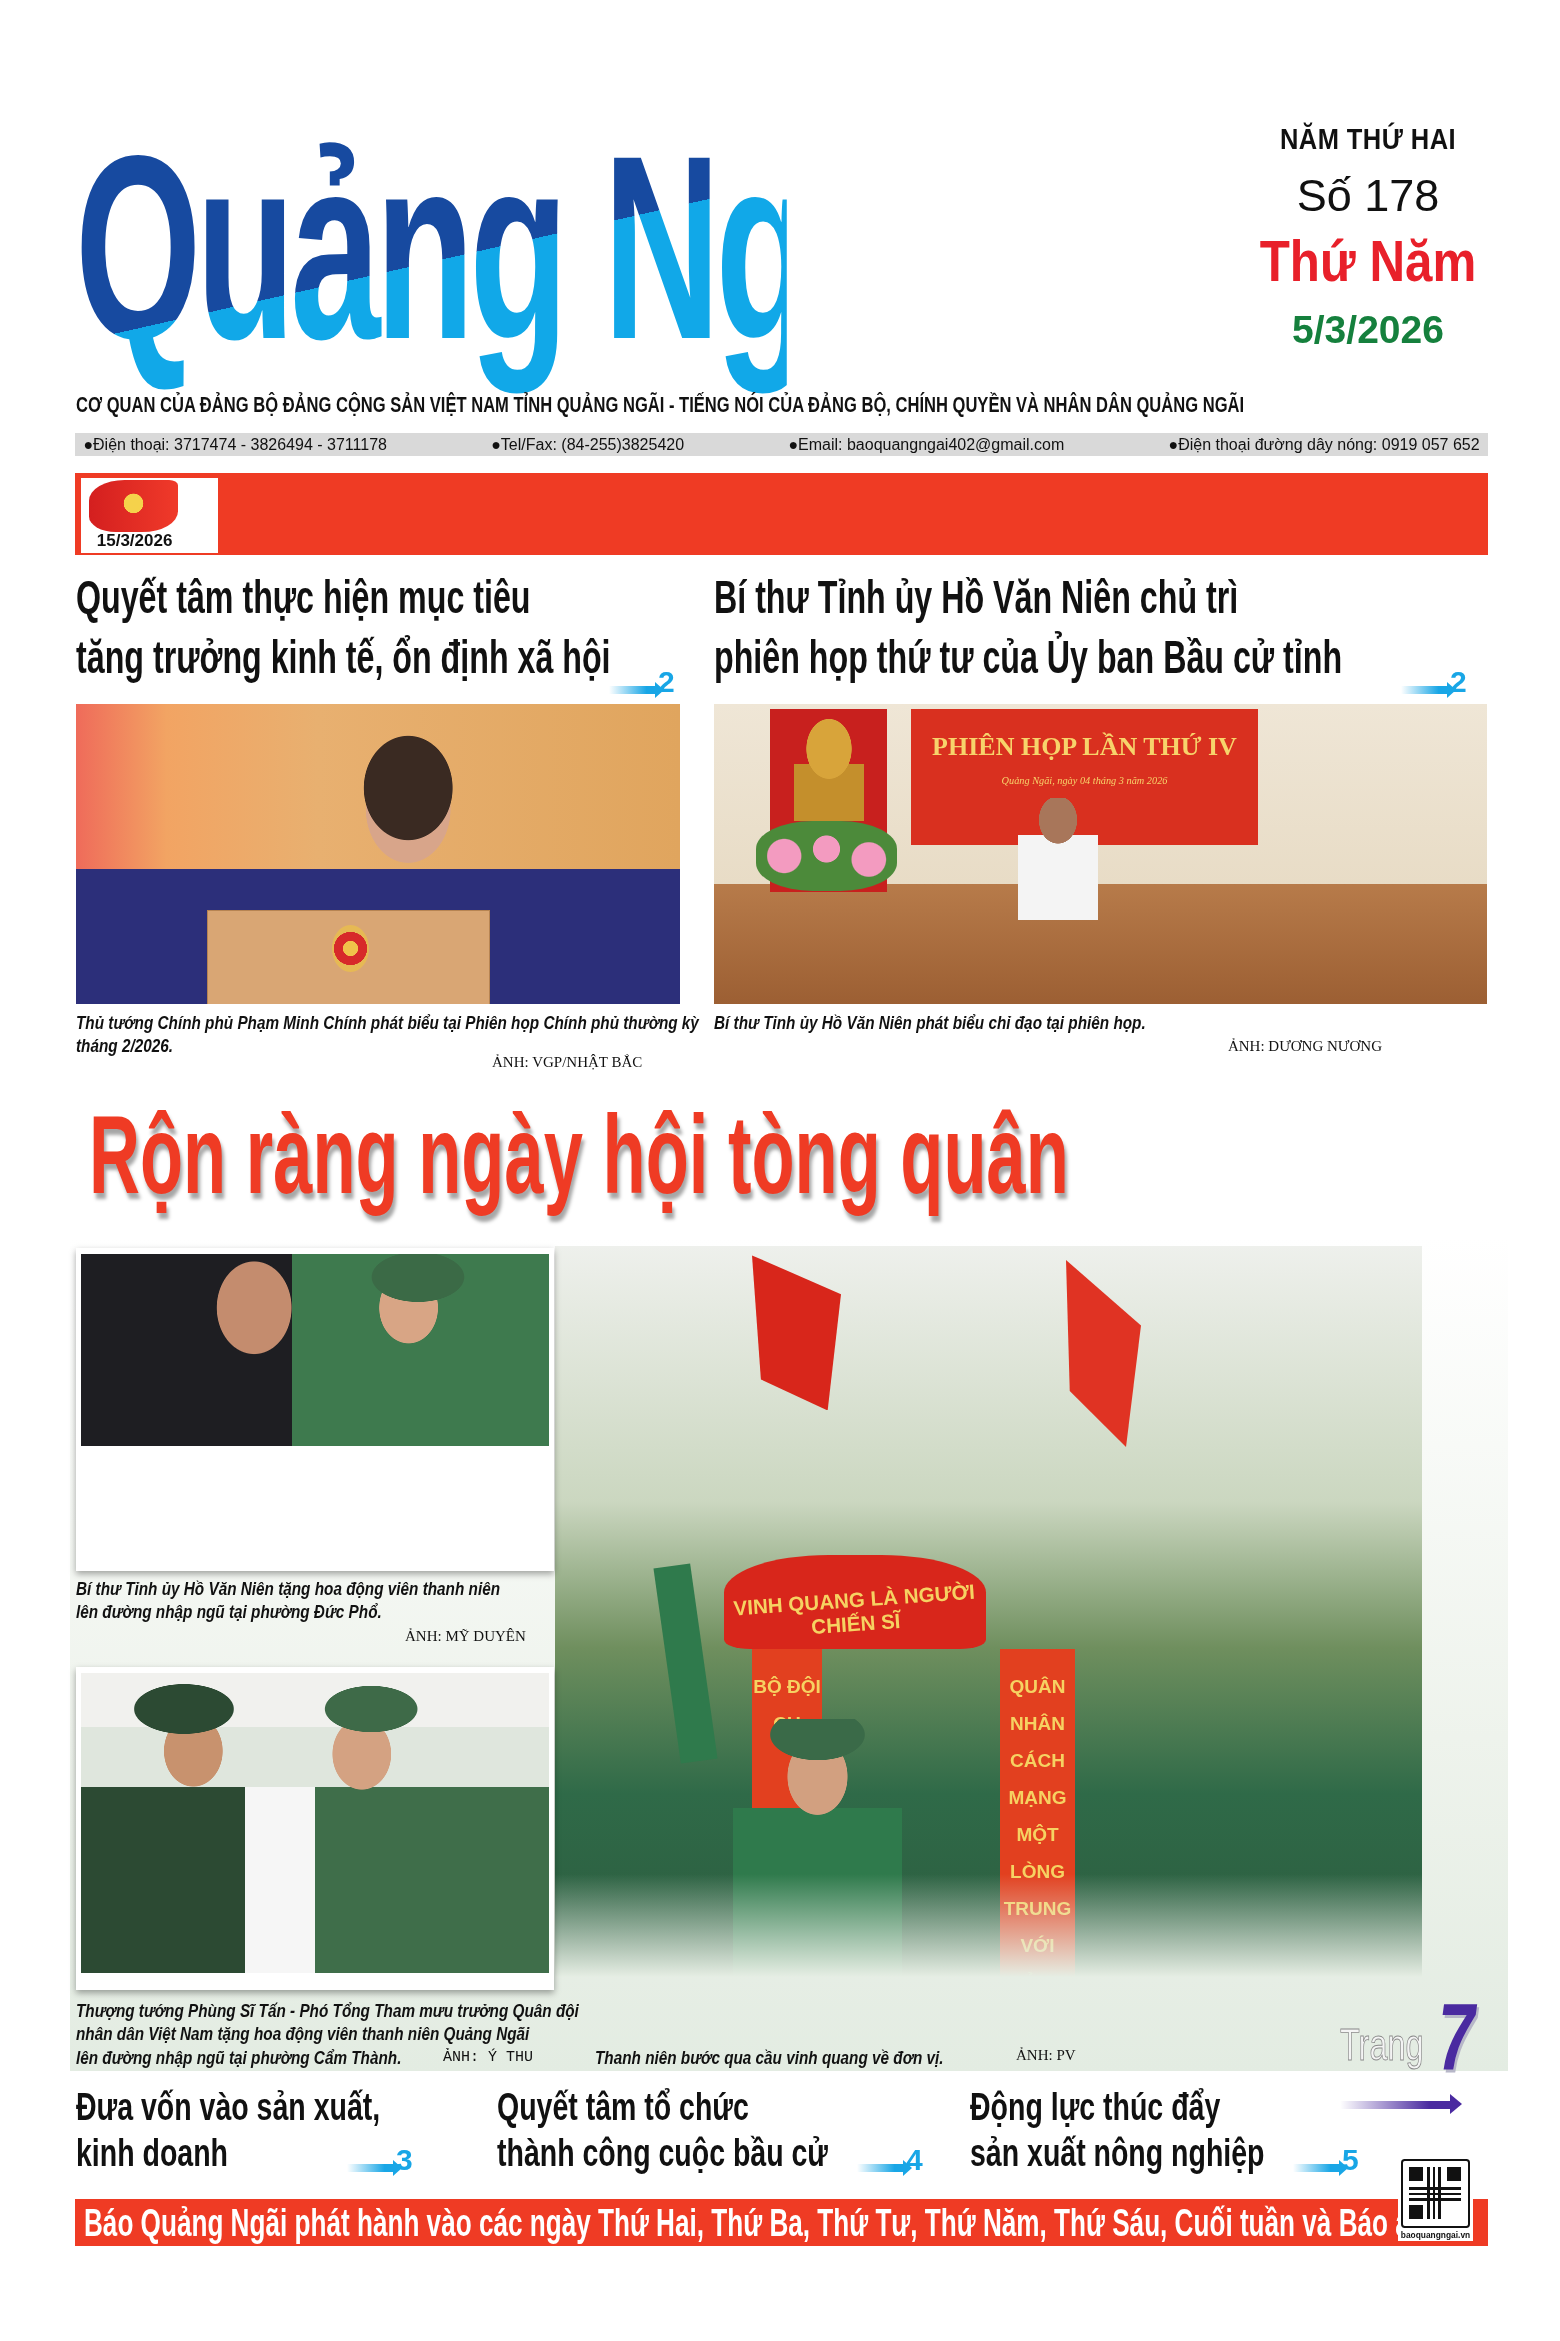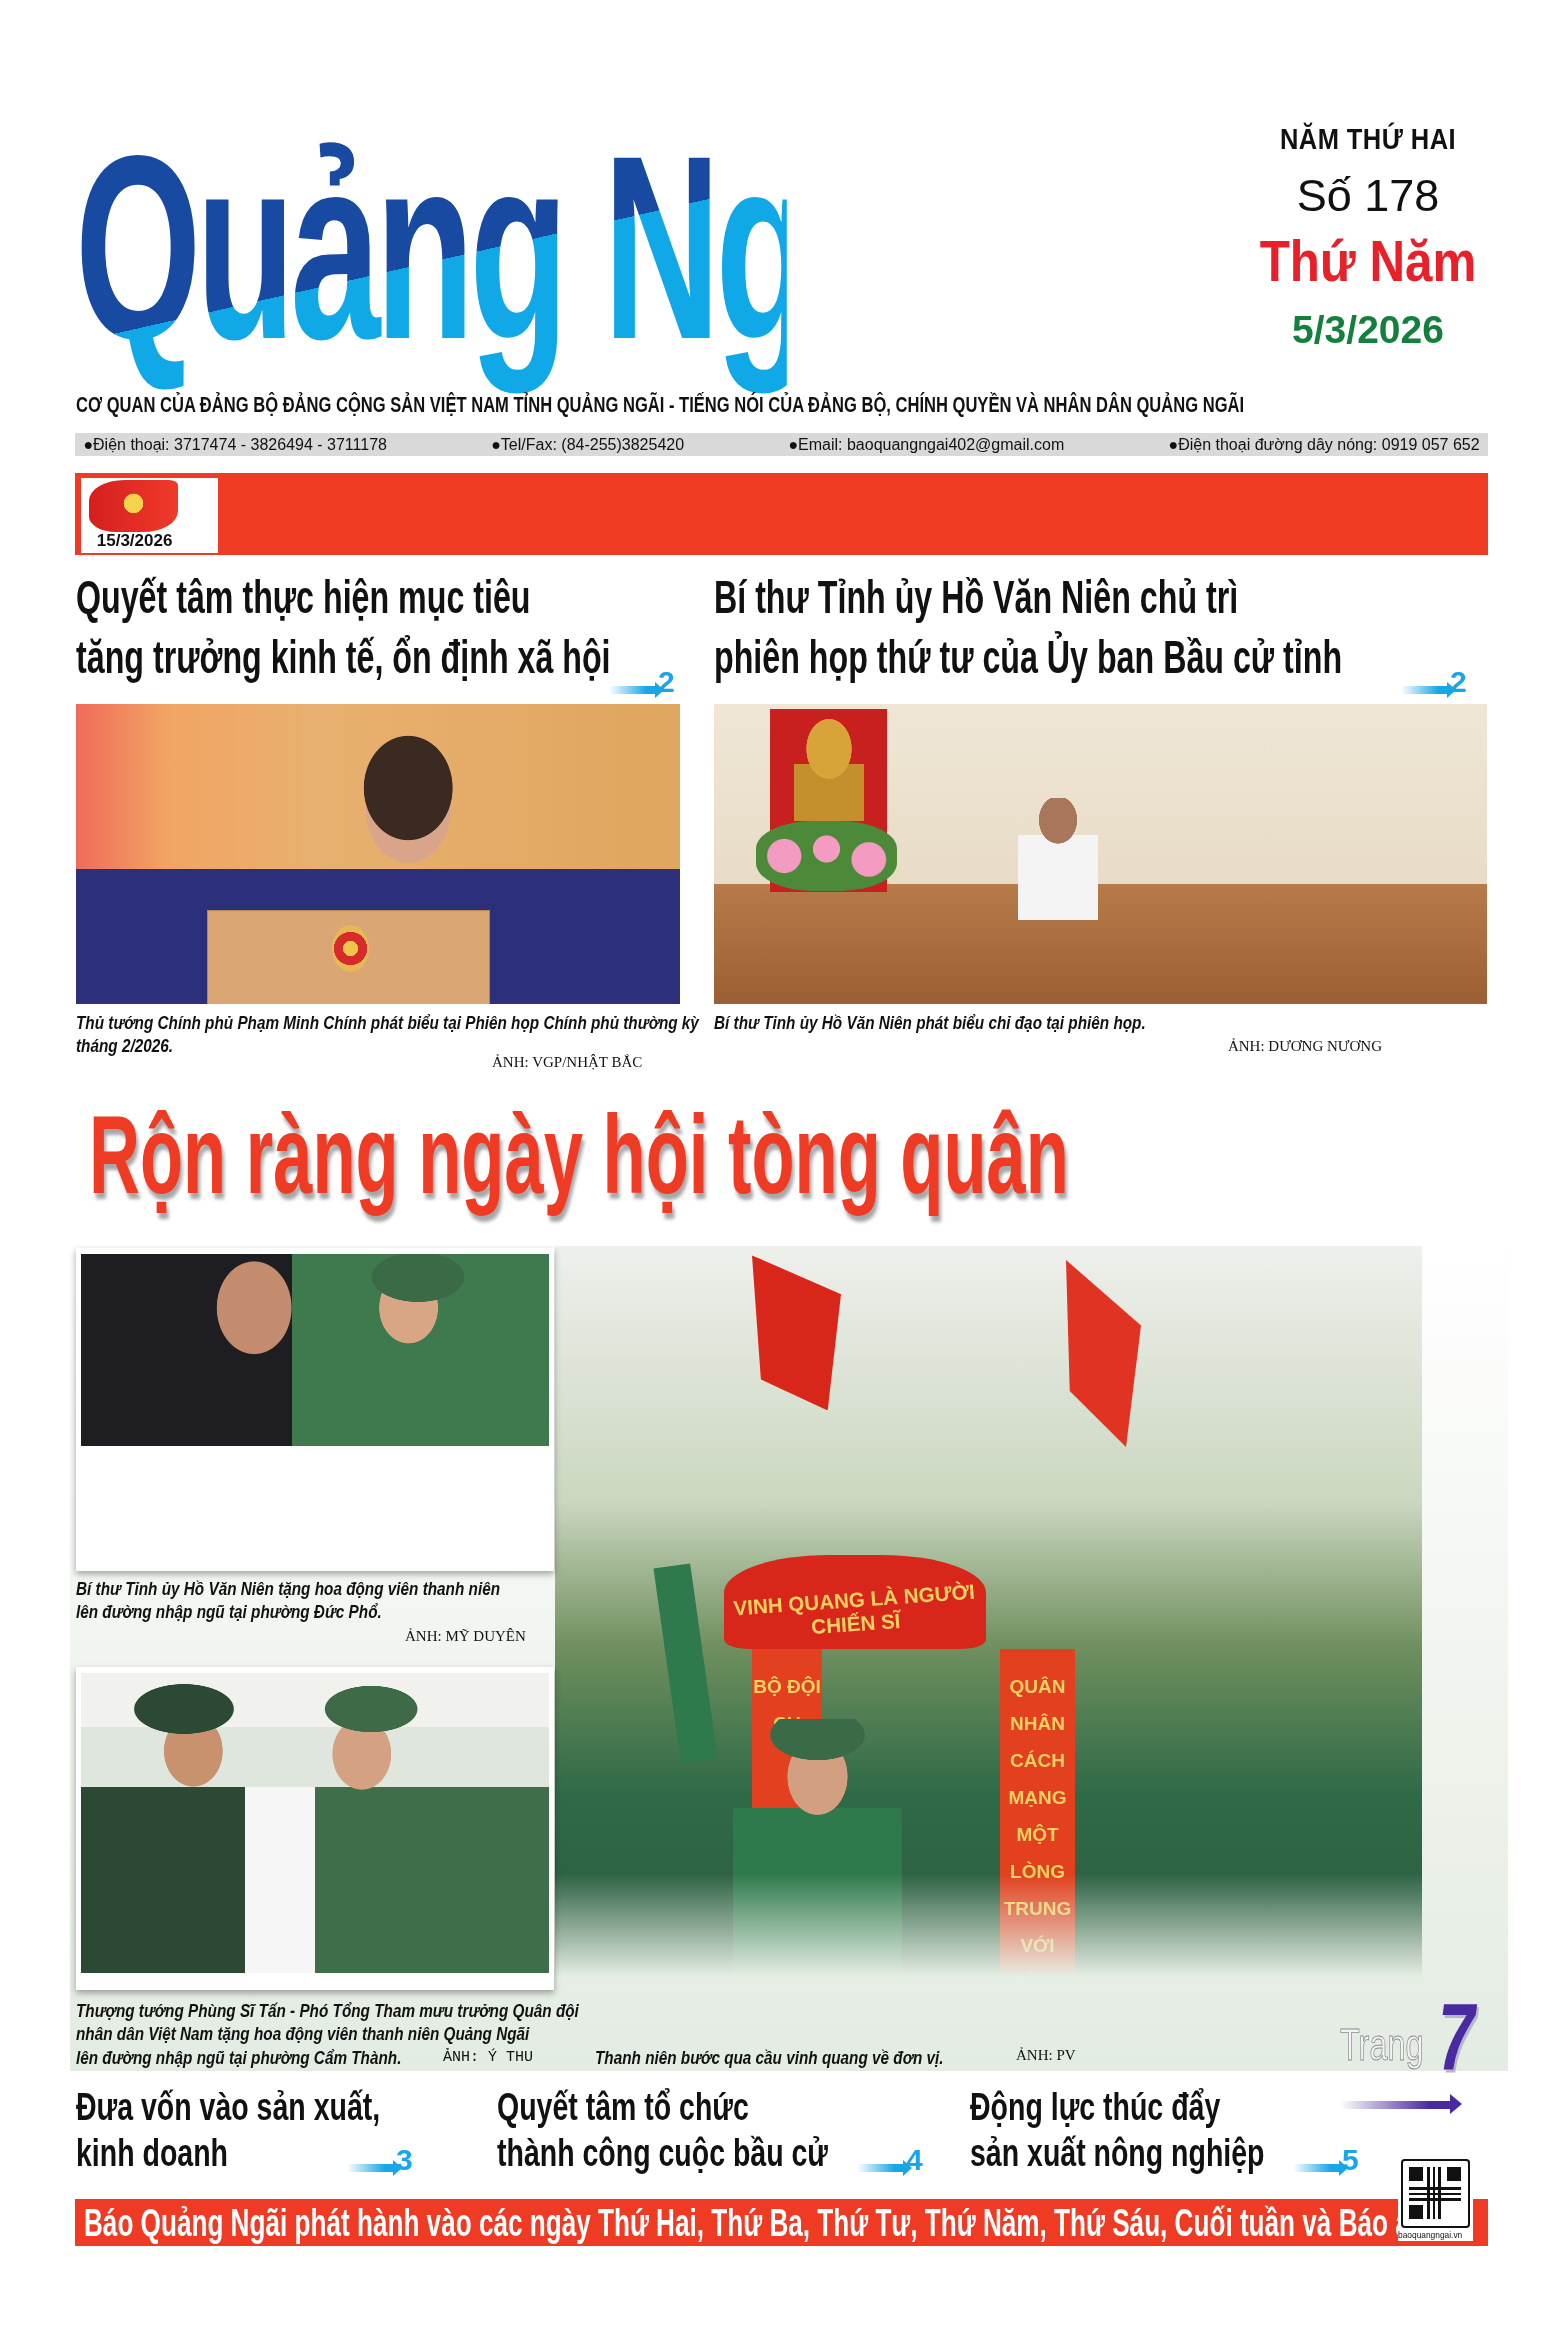--- a/index.html
+++ b/index.html
@@ -131,21 +131,21 @@
   .tref3 { left:1293px; top:2143px; }
 
   .qr { left:1398px; top:2157px; width:75px; height:84px; background:#fff; }
   .qr-frame { position:absolute; left:2.8px; top:1.9px; width:69px; height:69px; border:2.8px solid #111; border-radius:3.7px; box-sizing:border-box; background:
       linear-gradient(#111,#111) 6.6px 6.6px/14px 14px no-repeat,
       linear-gradient(#111,#111) 44px 6.6px/14px 14px no-repeat,
       linear-gradient(#111,#111) 6.6px 44px/14px 14px no-repeat,
       repeating-linear-gradient(90deg,#111 0 2.8px, transparent 2.8px 5.6px) 24px 6.6px/16px 52px no-repeat,
       repeating-linear-gradient(0deg,#111 0 2.8px, transparent 2.8px 5.6px) 6.6px 24px/52px 16px no-repeat,
       #fff; }
-  .qr-label { position:absolute; left:0; top:73px; width:75px; font-weight:normal; font-size:8.4px; color:#111; }
+  .qr-label { position:absolute; left:0; top:73px; width:75px; text-align:center; font-weight:bold; font-size:8.4px; color:#111; }
 
   .footer-bar { left:75px; top:2199px; width:1413px; height:47px; background:#ef3b24; }
   .footer-text { position:absolute; left:9.4px; top:1.9px; font-weight:bold; color:#fff; font-size:39px; line-height:43px; white-space:nowrap; transform:scaleX(0.67); transform-origin:left top; }
 </style>
 </head>
 <body>
 
 <div class="abs masthead">
   <div class="logo-text">Quảng Ngãi</div>
 </div>
@@ -199,20 +199,24 @@
 <div class="abs caption cap1">
   <div>Thủ tướng Chính phủ Phạm Minh Chính phát biểu tại Phiên họp Chính phủ thường kỳ</div>
   <div>tháng 2/2026.</div>
 </div>
 <div class="abs credit cr1">ẢNH: VGP/NHẬT BẮC</div>
 
 <div class="abs photo photo2">
   <div class="p2-statue-bg"></div>
   <div class="p2-statue"></div>
   <div class="p2-flowers"></div>
+  <div class="p2-banner">
+    <div class="p2-banner-title">PHIÊN HỌP LẦN THỨ IV</div>
+    <div class="p2-banner-sub">Quảng Ngãi, ngày 04 tháng 3 năm 2026</div>
+  </div>
   <div class="p2-speaker"></div>
 </div>
 <div class="abs caption cap2">Bí thư Tỉnh ủy Hồ Văn Niên phát biểu chỉ đạo tại phiên họp.</div>
 <div class="abs credit cr2">ẢNH: DƯƠNG NƯƠNG</div>
 
 <div class="abs main-headline">Rộn ràng ngày hội tòng quân</div>
 
 <div class="abs feature-bg"></div>
 
 <div class="abs photo ph-main">

